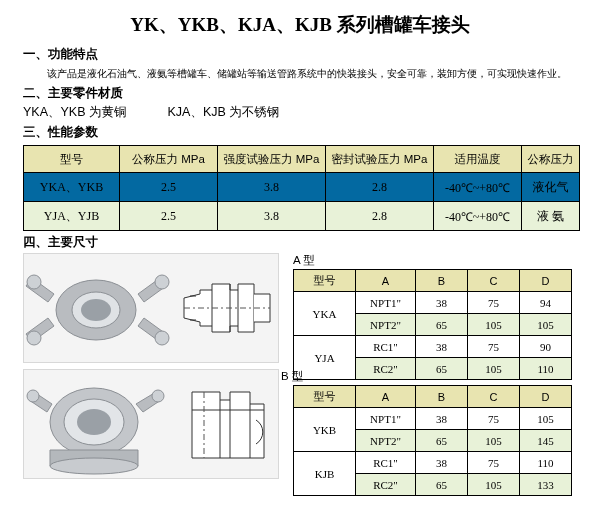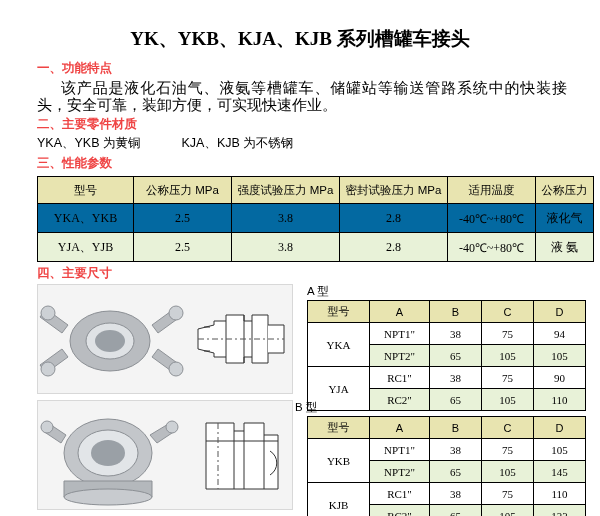--- a/index.html
+++ b/index.html
@@ -13,41 +13,41 @@
     font-family: "Liberation Sans", sans-serif;
     color: #000000;
     overflow: hidden;
     position: relative;
   }
   .page {
     width: 600px;
     height: 516px;
     position: relative;
     box-sizing: border-box;
-    padding: 15px;
+    padding: 1px;
   }
   .title {
     text-align: center;
     font-family: "Liberation Serif", serif;
     font-weight: bold;
     font-size: 19px;
     letter-spacing: 0px;
     padding-top: 11px;
     padding-bottom: 5px;
     color: #000;
   }
   .section-head {
-    color: #ef4444;
+    color: #000000;
     font-weight: bold;
     font-size: 12.5px;
     font-family: "Liberation Sans", sans-serif;
     margin: 3px 0 2px 22px;
   }
   .body-text {
-    font-size: 15px;
+    font-size: 10px;
     line-height: 17px;
     margin: 0 18px 0 22px;
     text-indent: 24px;
     text-align: justify;
   }
   .plain-line {
     font-size: 12.5px;
     line-height: 17px;
     margin: 1px 0 0 22px;
   }

